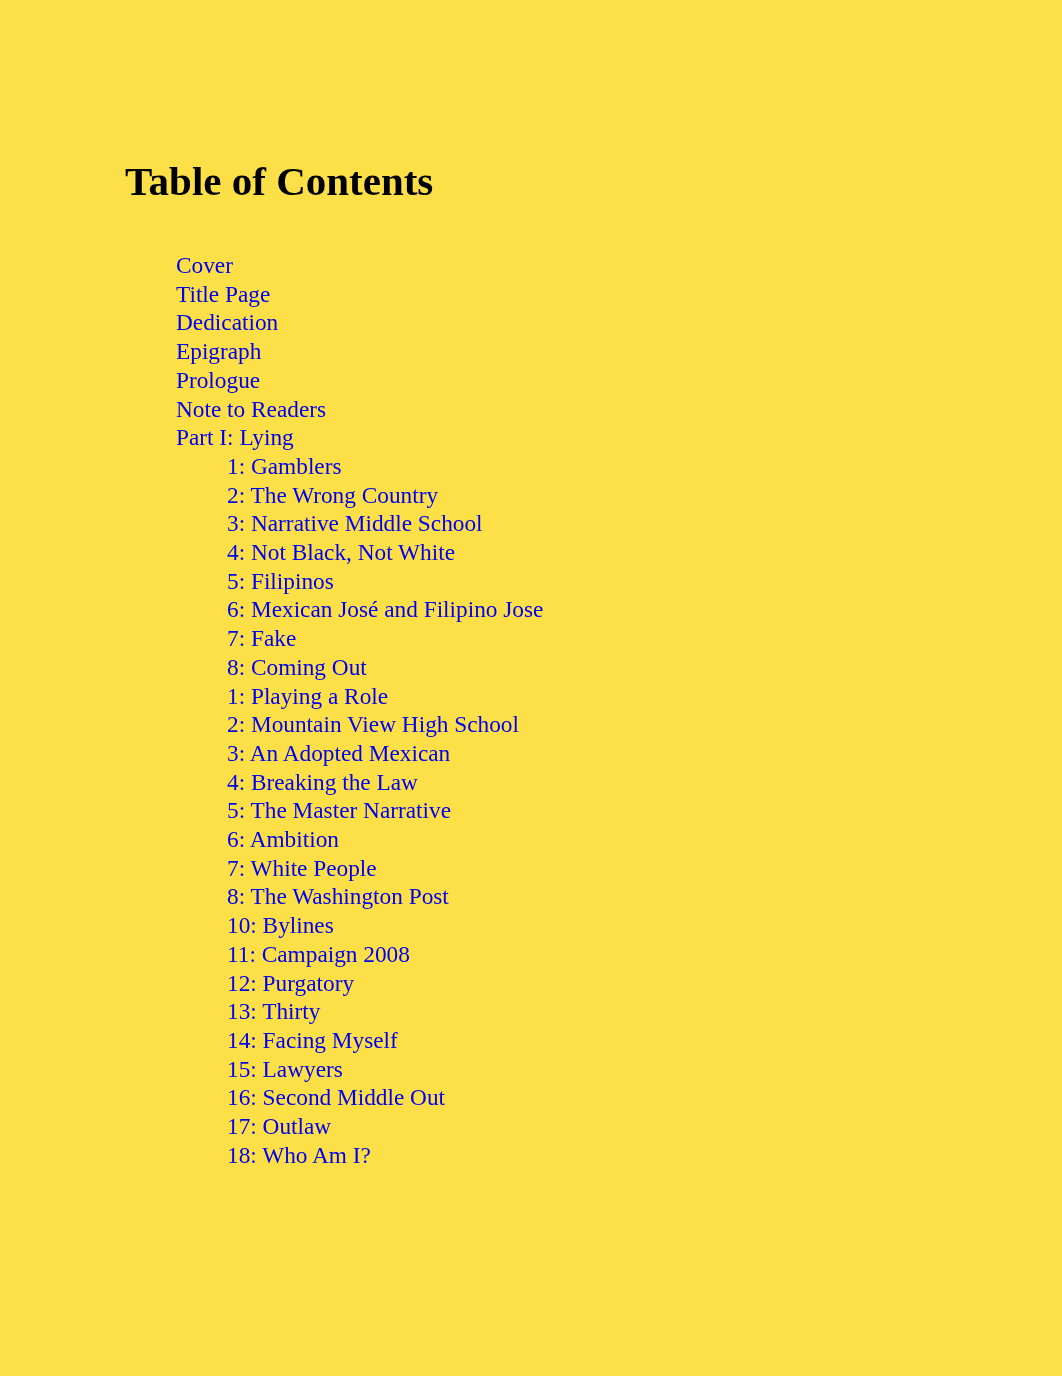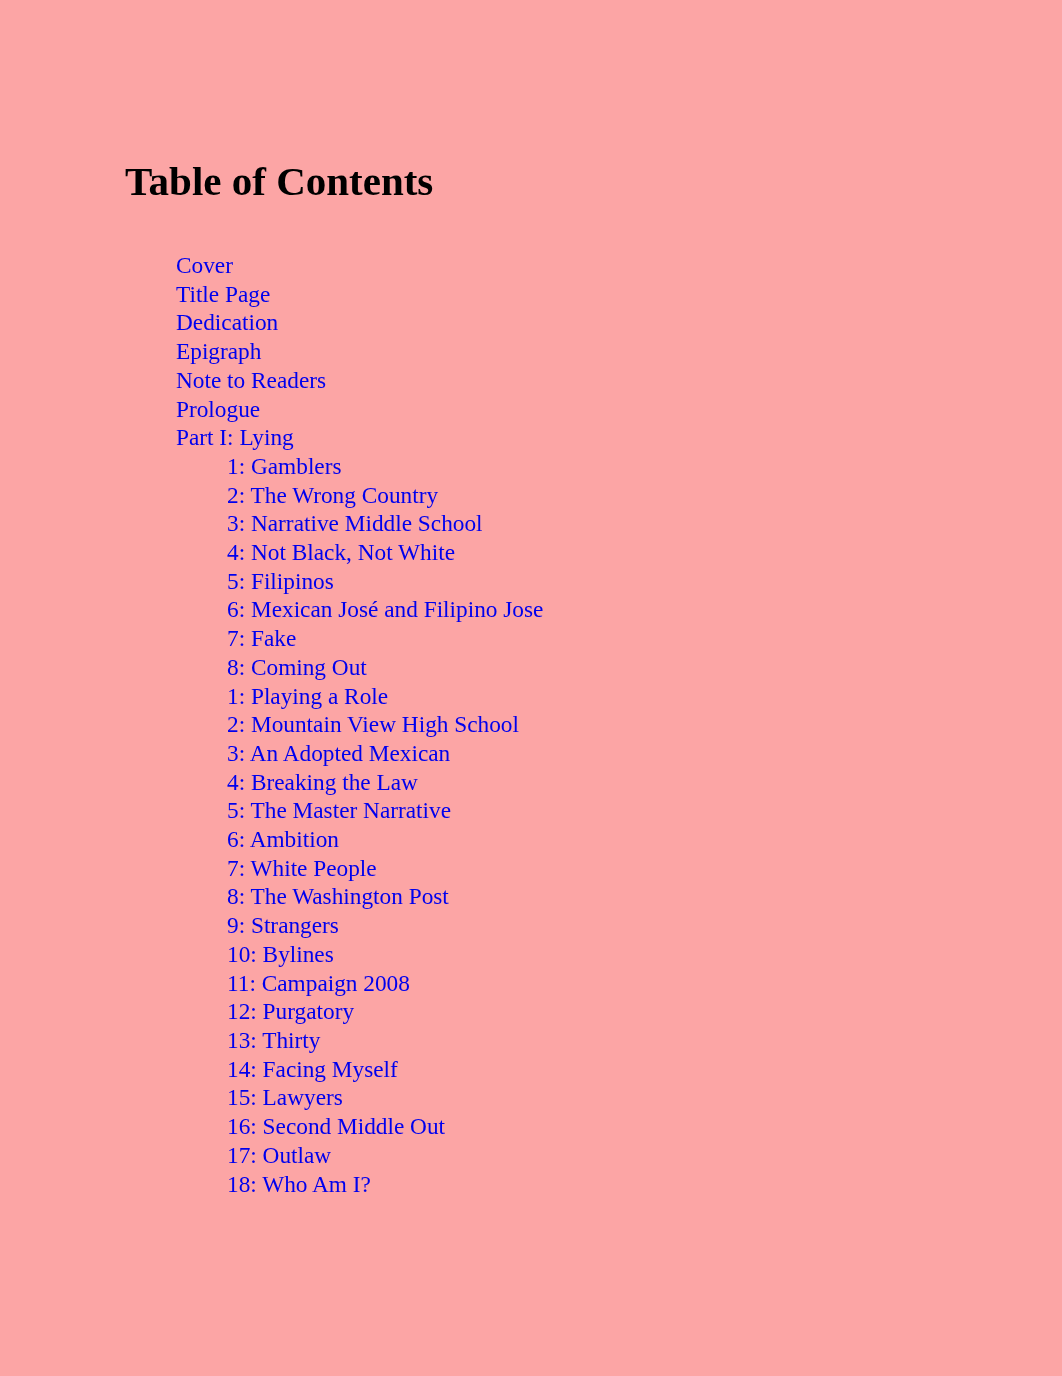--- a/index.html
+++ b/index.html
@@ -6,21 +6,21 @@
   html, body {
     margin: 0;
     padding: 0;
     background: #ffffff;
   }
 
   .page {
     position: relative;
     width: 1062px;
     height: 1376px;
-    background: #fca5a5;
+    background: #fde047;
     overflow: hidden;
     font-family: "Liberation Serif", "DejaVu Serif", serif;
     -webkit-font-smoothing: antialiased;
   }
 
   .toc-title {
     position: absolute;
     left: 125px;
     top: 157px;
     margin: 0;
@@ -74,40 +74,39 @@
 
 <div class="page">
 
   <h1 class="toc-title">Table of Contents</h1>
 
   <nav class="toc-list" id="toc-list">
       <div class="toc-entry level-1"><a class="toc-link" href="#">Cover</a></div>
       <div class="toc-entry level-1"><a class="toc-link" href="#">Title Page</a></div>
       <div class="toc-entry level-1"><a class="toc-link" href="#">Dedication</a></div>
       <div class="toc-entry level-1"><a class="toc-link" href="#">Epigraph</a></div>
+      <div class="toc-entry level-1"><a class="toc-link" href="#">Prologue</a></div>
       <div class="toc-entry level-1"><a class="toc-link" href="#">Note to Readers</a></div>
-      <div class="toc-entry level-1"><a class="toc-link" href="#">Prologue</a></div>
       <div class="toc-entry level-1"><a class="toc-link" href="#">Part I: Lying</a></div>
       <div class="toc-entry level-2"><a class="toc-link" href="#">1: Gamblers</a></div>
       <div class="toc-entry level-2"><a class="toc-link" href="#">2: The Wrong Country</a></div>
       <div class="toc-entry level-2"><a class="toc-link" href="#">3: Narrative Middle School</a></div>
       <div class="toc-entry level-2"><a class="toc-link" href="#">4: Not Black, Not White</a></div>
       <div class="toc-entry level-2"><a class="toc-link" href="#">5: Filipinos</a></div>
       <div class="toc-entry level-2"><a class="toc-link" href="#">6: Mexican José and Filipino Jose</a></div>
       <div class="toc-entry level-2"><a class="toc-link" href="#">7: Fake</a></div>
       <div class="toc-entry level-2"><a class="toc-link" href="#">8: Coming Out</a></div>
       <div class="toc-entry level-2"><a class="toc-link" href="#">1: Playing a Role</a></div>
       <div class="toc-entry level-2"><a class="toc-link" href="#">2: Mountain View High School</a></div>
       <div class="toc-entry level-2"><a class="toc-link" href="#">3: An Adopted Mexican</a></div>
       <div class="toc-entry level-2"><a class="toc-link" href="#">4: Breaking the Law</a></div>
       <div class="toc-entry level-2"><a class="toc-link" href="#">5: The Master Narrative</a></div>
       <div class="toc-entry level-2"><a class="toc-link" href="#">6: Ambition</a></div>
       <div class="toc-entry level-2"><a class="toc-link" href="#">7: White People</a></div>
       <div class="toc-entry level-2"><a class="toc-link" href="#">8: The Washington Post</a></div>
-      <div class="toc-entry level-2"><a class="toc-link" href="#">9: Strangers</a></div>
       <div class="toc-entry level-2"><a class="toc-link" href="#">10: Bylines</a></div>
       <div class="toc-entry level-2"><a class="toc-link" href="#">11: Campaign 2008</a></div>
       <div class="toc-entry level-2"><a class="toc-link" href="#">12: Purgatory</a></div>
       <div class="toc-entry level-2"><a class="toc-link" href="#">13: Thirty</a></div>
       <div class="toc-entry level-2"><a class="toc-link" href="#">14: Facing Myself</a></div>
       <div class="toc-entry level-2"><a class="toc-link" href="#">15: Lawyers</a></div>
       <div class="toc-entry level-2"><a class="toc-link" href="#">16: Second Middle Out</a></div>
       <div class="toc-entry level-2"><a class="toc-link" href="#">17: Outlaw</a></div>
       <div class="toc-entry level-2"><a class="toc-link" href="#">18: Who Am I?</a></div>
     </nav>

